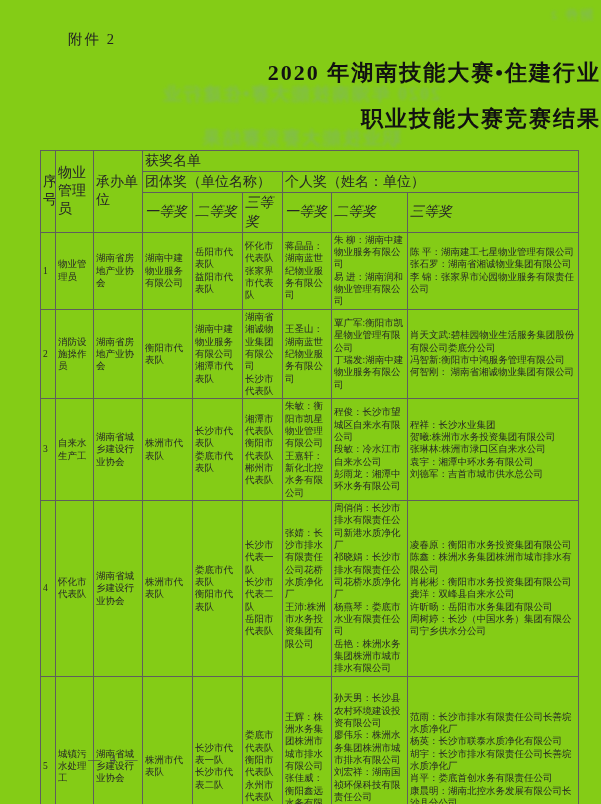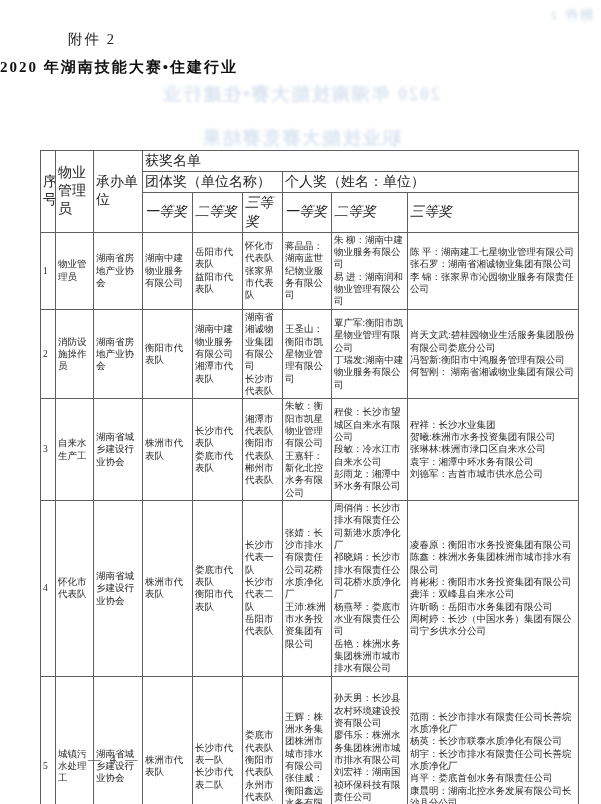--- a/index.html
+++ b/index.html
@@ -4,33 +4,33 @@
 <style>
   html,body{margin:0;padding:0;}
   body{
     background:#d8d8d4;
     font-family:"Liberation Serif","DejaVu Serif",serif;
   }
   .page{
     position:relative;
     width:601px;height:804px;
     margin:0 auto;
-    background:#ffffff;
+    background:#84cc16;
     overflow:hidden;
     box-shadow:0 0 6px rgba(0,0,0,.25);
     color:#2b2b2b;
   }
   .attachment{
     position:absolute;left:68px;top:30px;
     font-size:14.5px;color:#222;letter-spacing:2px;
   }
   .title{
     position:absolute;left:0;width:100%;
-    text-align:left;font-weight:bold;color:#111;
-    font-size:15px;letter-spacing:2px;
+    text-align:right;font-weight:bold;color:#111;
+    font-size:22px;letter-spacing:2px;
   }
   .title.l1{top:58px;}
   .title.l2{top:104px;}
   
   .bleed{
     position:absolute;left:0;width:100%;text-align:center;
     font-weight:bold;font-size:18px;letter-spacing:2px;
     color:#7b9cc9;opacity:.28;filter:blur(1.6px);
     transform:scaleX(-1);
     pointer-events:none;user-select:none;
@@ -79,20 +79,21 @@
 <body>
 
 <div class="page">
 
   <div class="bleed b1">2020 年湖南技能大赛•住建行业</div>
   <div class="bleed b2">职业技能大赛竞赛结果</div>
   <div class="bleed b3">附件 2</div>
 
   <div class="attachment">附件 2</div>
   <div class="title l1">2020 年湖南技能大赛•住建行业</div>
+  <div class="title l2">职业技能大赛竞赛结果</div>
 
   <table class="results">
     <colgroup>
       <col style="width:15px">
         <col style="width:38px">
         <col style="width:49px">
       <col style="width:50px">
         <col style="width:50px">
         <col style="width:40px">
       <col style="width:49px">
@@ -138,21 +139,21 @@
 
       <tr class="r2">
         <td class="serial-cell">2</td>
         <td>消防设施操作员</td>
         <td>湖南省房地产业协会</td>
         <td>衡阳市代表队</td>
         <td>湖南中建物业服务有限公司
 湘潭市代表队</td>
         <td>湖南省湘诚物业集团有限公司
 长沙市代表队</td>
-        <td>王圣山：衡阳市凯星物业管理有限公司</td>
+        <td>王圣山：湖南蓝世纪物业服务有限公司</td>
         <td>覃广军:衡阳市凯星物业管理有限公司
 丁瑞发:湖南中建物业服务有限公司</td>
         <td>肖天文武:碧桂园物业生活服务集团股份有限公司娄底分公司
 冯智新:衡阳市中鸿服务管理有限公司
 何智刚： 湖南省湘诚物业集团有限公司</td>
       </tr>
 
       <tr class="r3">
         <td class="serial-cell">3</td>
         <td>自来水生产工</td>

